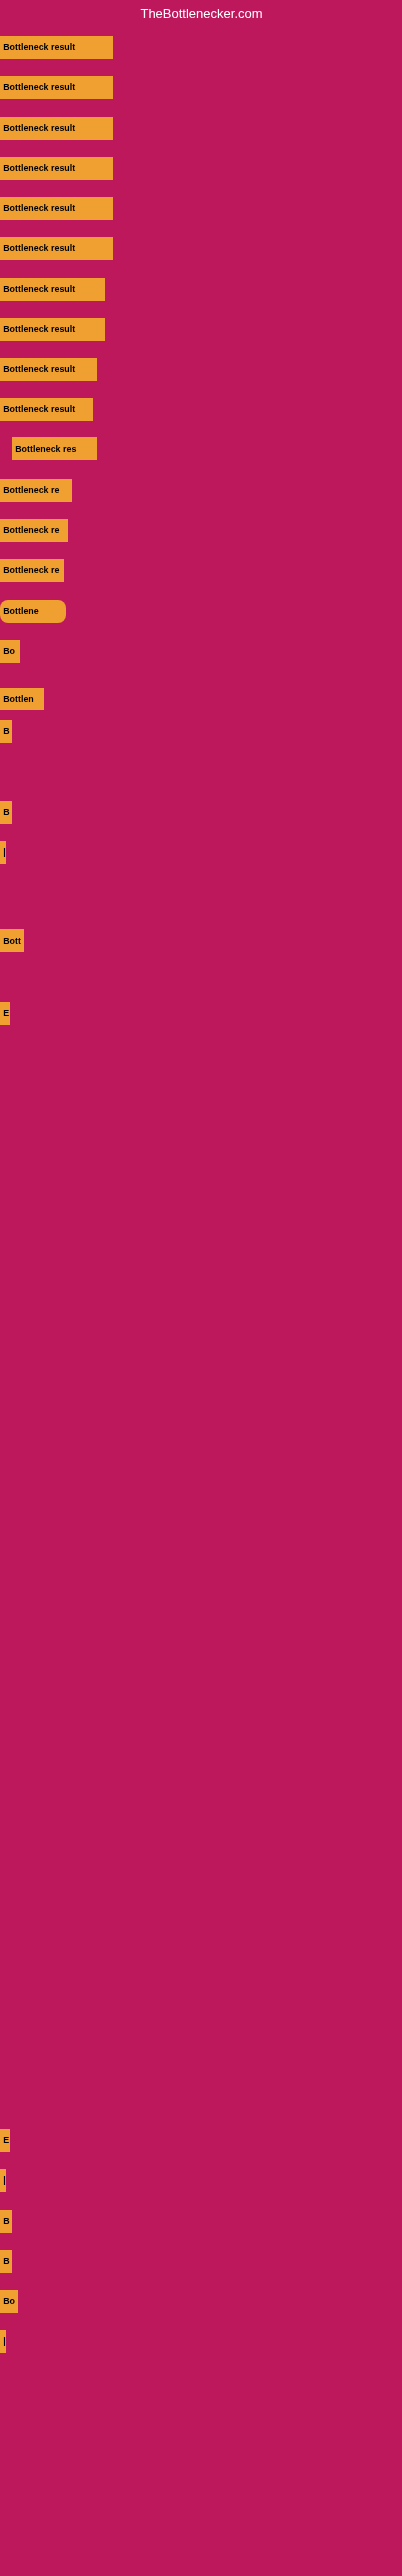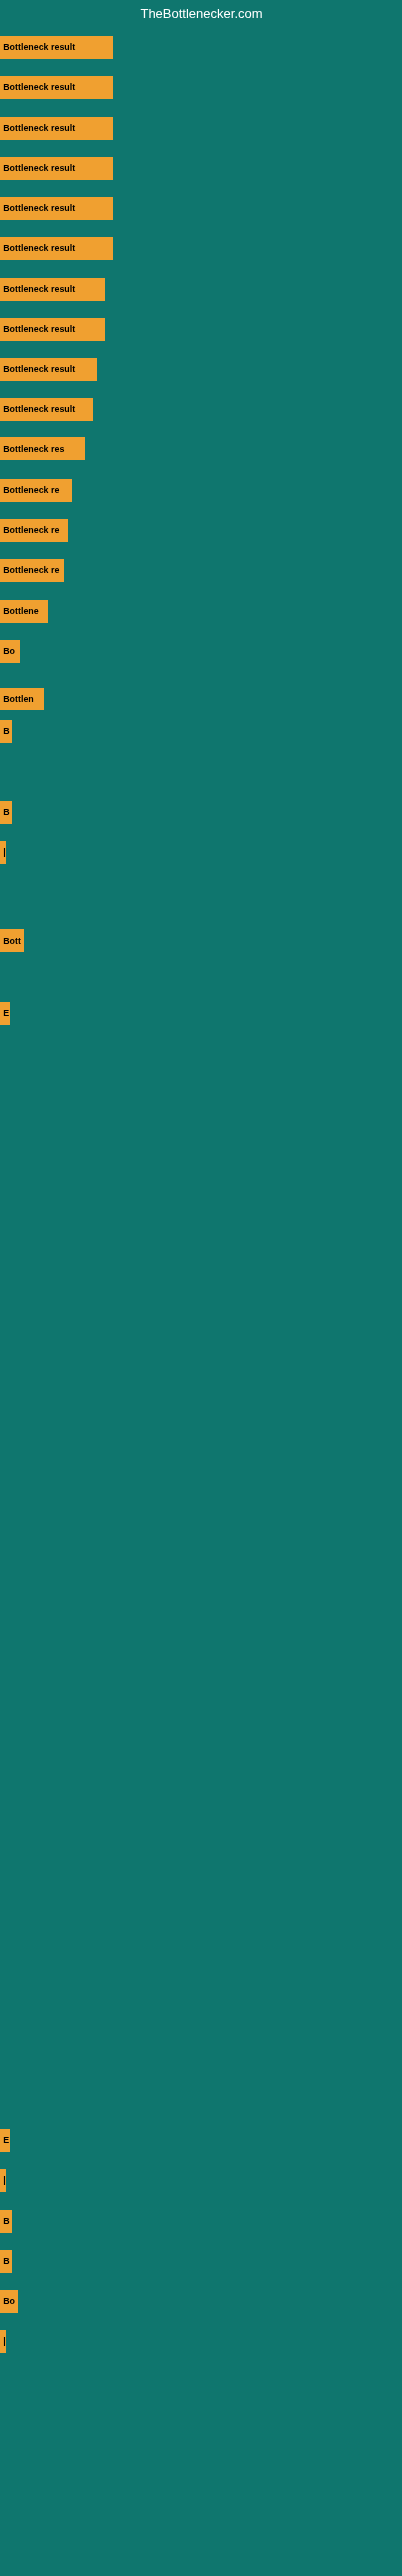--- a/index.html
+++ b/index.html
@@ -18,21 +18,21 @@
       text-align: center;
       color: #ffffff;
       font-size: 13px;
       padding: 6.4px 0;
       font-weight: normal;
     }
   </style>
 </head>
 <body>
 
-<div style="position: relative; width: 403px; min-height: 2576px; background: #0f766e;">
+<div style="position: relative; width: 403px; min-height: 2576px; background: #be185d;">
   <div class="site-title">TheBottlenecker.com</div>
 
   <div id="bars-container" style="position: absolute; top: 16px; left: 0; width: 403px;">
   <div style="position: absolute; top: 20px; left: 0px; display: flex; align-items: center; height: 22.5px;">
         <span style="background-color: rgb(240, 160, 48); color: rgb(0, 0, 0); font-size: 8.9px; font-weight: bold; padding: 1.6px 3.2px; white-space: nowrap; height: 22.5px; display: flex; align-items: center; width: 113px; overflow: hidden;">Bottleneck result</span>
       </div>
       <div style="position: absolute; top: 60px; left: 0px; display: flex; align-items: center; height: 22.5px;">
         <span style="background-color: rgb(240, 160, 48); color: rgb(0, 0, 0); font-size: 8.9px; font-weight: bold; padding: 1.6px 3.2px; white-space: nowrap; height: 22.5px; display: flex; align-items: center; width: 113px; overflow: hidden;">Bottleneck result</span>
       </div>
       <div style="position: absolute; top: 101px; left: 0px; display: flex; align-items: center; height: 22.5px;">
@@ -52,34 +52,34 @@
       </div>
       <div style="position: absolute; top: 302px; left: 0px; display: flex; align-items: center; height: 22.5px;">
         <span style="background-color: rgb(240, 160, 48); color: rgb(0, 0, 0); font-size: 8.9px; font-weight: bold; padding: 1.6px 3.2px; white-space: nowrap; height: 22.5px; display: flex; align-items: center; width: 105px; overflow: hidden;">Bottleneck result</span>
       </div>
       <div style="position: absolute; top: 342px; left: 0px; display: flex; align-items: center; height: 22.5px;">
         <span style="background-color: rgb(240, 160, 48); color: rgb(0, 0, 0); font-size: 8.9px; font-weight: bold; padding: 1.6px 3.2px; white-space: nowrap; height: 22.5px; display: flex; align-items: center; width: 97px; overflow: hidden;">Bottleneck result</span>
       </div>
       <div style="position: absolute; top: 382px; left: 0px; display: flex; align-items: center; height: 22.5px;">
         <span style="background-color: rgb(240, 160, 48); color: rgb(0, 0, 0); font-size: 8.9px; font-weight: bold; padding: 1.6px 3.2px; white-space: nowrap; height: 22.5px; display: flex; align-items: center; width: 93px; overflow: hidden;">Bottleneck result</span>
       </div>
-      <div style="position: absolute; top: 423px; left: 0px; display: flex; align-items: center; height: 19px; text-align: center;">
+      <div style="position: absolute; top: 423px; left: 12px; display: flex; align-items: center; height: 19px; text-align: center;">
         <span style="background-color: rgb(240, 160, 48); color: rgb(0, 0, 0); font-size: 8.9px; font-weight: bold; padding: 1.6px 3.2px; white-space: nowrap; height: 22.5px; display: flex; align-items: center; width: 85px; overflow: hidden;">Bottleneck res</span>
       </div>
       <div style="position: absolute; top: 463px; left: 0px; display: flex; align-items: center; height: 22.5px;">
         <span style="background-color: rgb(240, 160, 48); color: rgb(0, 0, 0); font-size: 8.9px; font-weight: bold; padding: 1.6px 3.2px; white-space: nowrap; height: 22.5px; display: flex; align-items: center; width: 72px; overflow: hidden;">Bottleneck re</span>
       </div>
       <div style="position: absolute; top: 503px; left: 0px; display: flex; align-items: center; height: 22.5px;">
         <span style="background-color: rgb(240, 160, 48); color: rgb(0, 0, 0); font-size: 8.9px; font-weight: bold; padding: 1.6px 3.2px; white-space: nowrap; height: 22.5px; display: flex; align-items: center; width: 68px; overflow: hidden;">Bottleneck re</span>
       </div>
       <div style="position: absolute; top: 543px; left: 0px; display: flex; align-items: center; height: 22.5px;">
         <span style="background-color: rgb(240, 160, 48); color: rgb(0, 0, 0); font-size: 8.9px; font-weight: bold; padding: 1.6px 3.2px; white-space: nowrap; height: 22.5px; display: flex; align-items: center; width: 64px; overflow: hidden;">Bottleneck re</span>
       </div>
       <div style="position: absolute; top: 584px; left: 0px; display: flex; align-items: center; height: 22.5px;">
-        <span style="background-color: rgb(240, 160, 48); color: rgb(0, 0, 0); font-size: 8.9px; font-weight: bold; padding: 1.6px 3.2px; white-space: nowrap; height: 22.5px; display: flex; align-items: center; width: 48px; overflow: hidden;">Bottlene</span>
+        <span style="background-color: rgb(240, 160, 48); color: rgb(0, 0, 0); font-size: 8.9px; font-weight: bold; padding: 1.6px 3.2px; white-space: nowrap; height: 22.5px; display: flex; align-items: center; width: 66px; overflow: hidden; border-radius: 8px;">Bottlene</span>
       </div>
       <div style="position: absolute; top: 624px; left: 0px; display: flex; align-items: center; height: 22.5px;">
         <span style="background-color: rgb(240, 160, 48); color: rgb(0, 0, 0); font-size: 8.9px; font-weight: bold; padding: 1.6px 3.2px; white-space: nowrap; height: 22.5px; display: flex; align-items: center; width: 20px; overflow: hidden;">Bo</span>
       </div>
       <div style="position: absolute; top: 664px; left: 0px; display: flex; align-items: center; height: 38px; text-align: right;">
         <span style="background-color: rgb(240, 160, 48); color: rgb(0, 0, 0); font-size: 8.9px; font-weight: bold; padding: 1.6px 3.2px; white-space: nowrap; height: 22.5px; display: flex; align-items: center; width: 44px; overflow: hidden;">Bottlen</span>
       </div>
       <div style="position: absolute; top: 704px; left: 0px; display: flex; align-items: center; height: 22.5px;">
         <span style="background-color: rgb(240, 160, 48); color: rgb(0, 0, 0); font-size: 8.9px; font-weight: bold; padding: 1.6px 3.2px; white-space: nowrap; height: 22.5px; display: flex; align-items: center; width: 12px; overflow: hidden;">B</span>
       </div>

